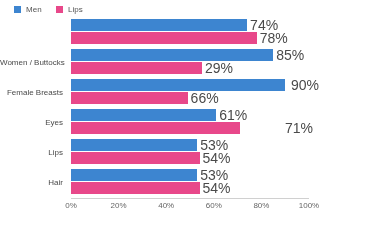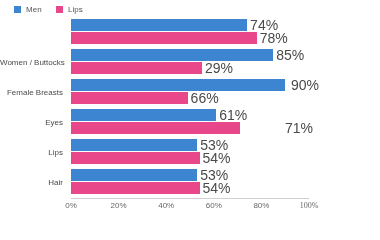--- a/index.html
+++ b/index.html
@@ -234,17 +234,17 @@
           </div>
         </div>
       </div>
     <div class="axis-line"></div>
     <div class="xaxis" id="xaxis">
         <div class="xtick" style="left: 0px;">0%</div>
         <div class="xtick" style="left: 47.6px;">20%</div>
         <div class="xtick" style="left: 95.2px;">40%</div>
         <div class="xtick" style="left: 142.8px;">60%</div>
         <div class="xtick" style="left: 190.4px;">80%</div>
-        <div class="xtick" style="left: 238px; font-family: Liberation Serif, serif;">100%</div>
+        <div class="xtick" style="left: 238px;">100%</div>
       </div>
   </div>
 
 </div>
 
 </body></html>

